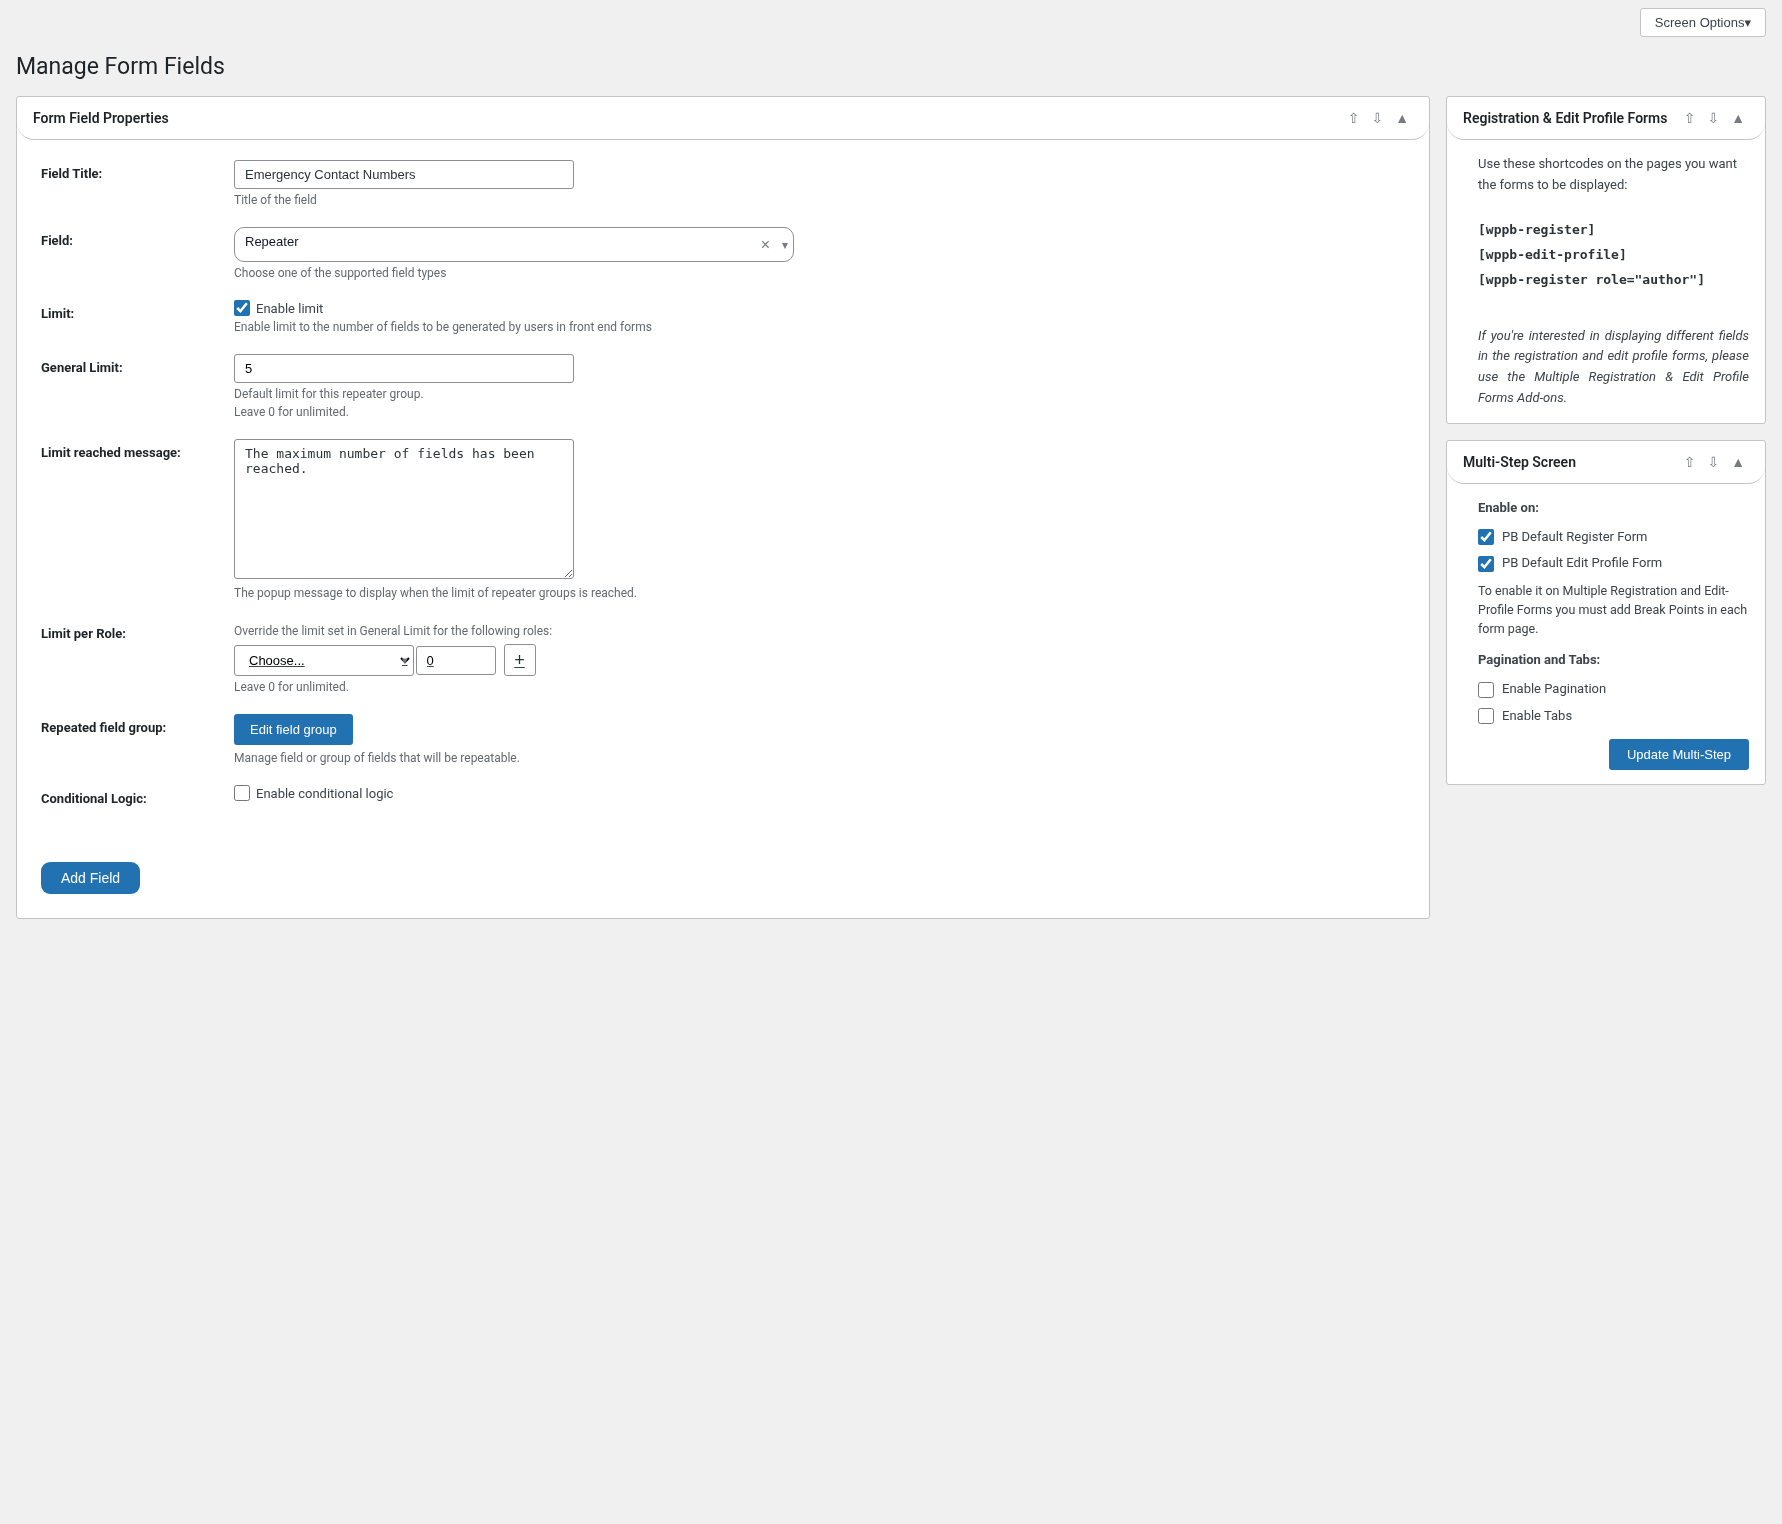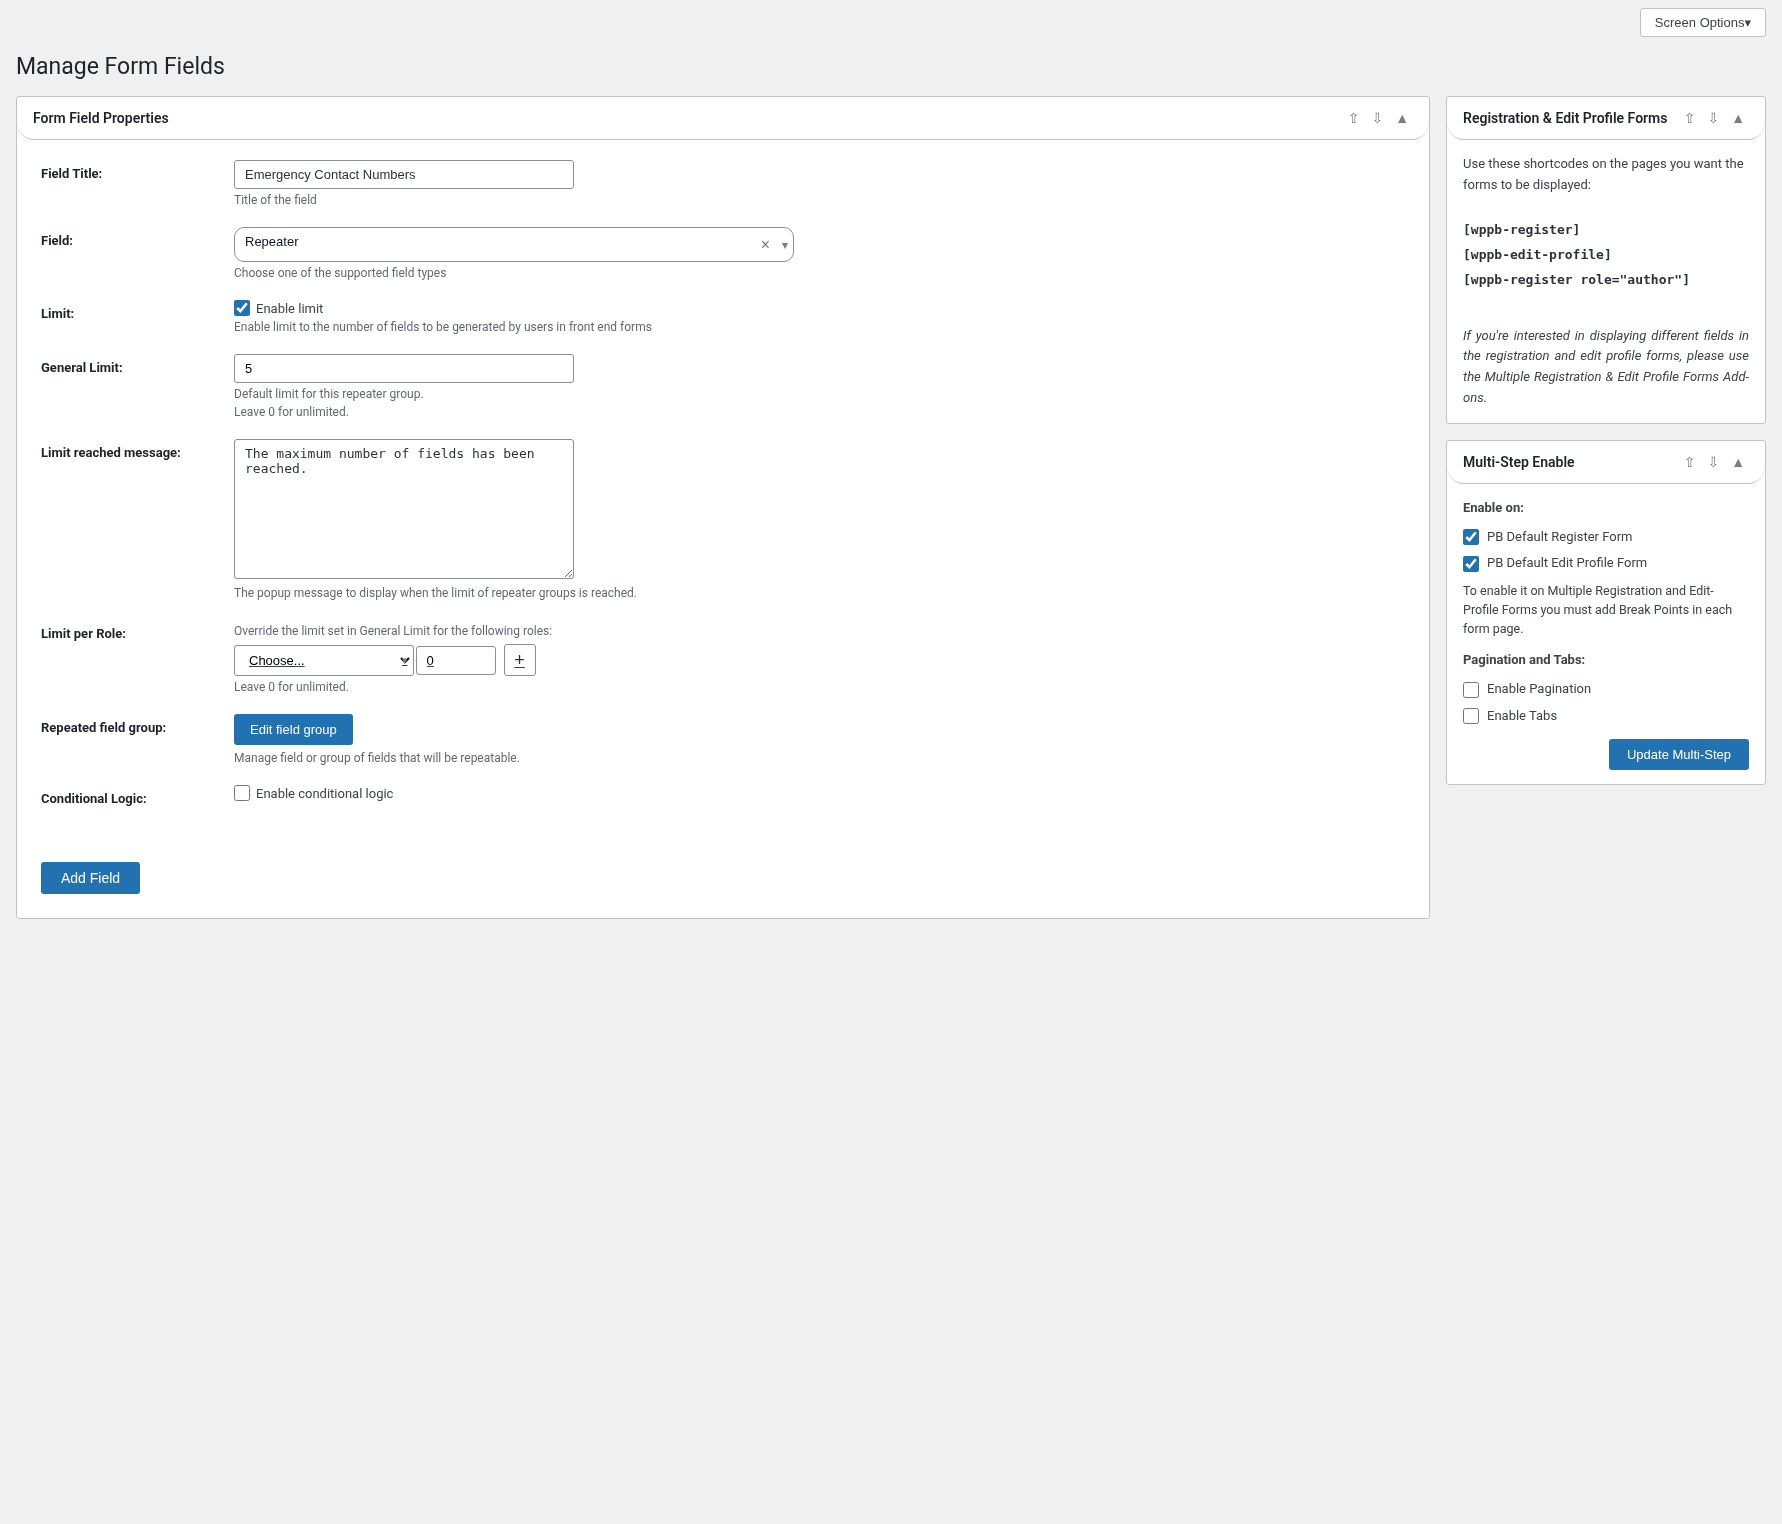--- a/index.html
+++ b/index.html
@@ -221,40 +221,41 @@
       border-radius: 3px;
       padding: 8px 16px;
       font-size: 13px;
       cursor: pointer;
       font-weight: 500;
     }
     .add-field-btn {
       background: #2271b1;
       color: #fff;
       border: none;
-      border-radius: 3px;
+      border-radius: 9px;
       padding: 8px 20px;
       font-size: 14px;
       cursor: pointer;
       font-weight: 500;
     }
     .add-field-row {
       padding: 16px 24px 24px;
     }
     
     .right-card {
       background: #fff;
       border: 1px solid #c3c4c7;
       border-radius: 3px;
     }
     .right-card-body {
       padding: 14px 16px;
       font-size: 13px;
       color: #3c434a;
       line-height: 1.6;
+      margin-left: 15px;
     }
     .shortcode {
       font-family: monospace;
       font-size: 13px;
       color: #2c3338;
       font-weight: 600;
       display: block;
       margin: 4px 0;
     }
     .italic-note {
@@ -443,21 +444,21 @@
         <span class="shortcode">[wppb-register]</span>
         <span class="shortcode">[wppb-edit-profile]</span>
         <span class="shortcode">[wppb-register role="author"]</span>
         <br>
         <p class="italic-note">If you're interested in displaying different fields in the registration and edit profile forms, please use the Multiple Registration &amp; Edit Profile Forms Add-ons.</p>
       </div>
     </div>
 
     <div class="right-card">
       <div class="panel-header">
-        <span class="panel-header-title">Multi-Step Enable</span>
+        <span class="panel-header-title">Multi-Step Screen</span>
         <div class="panel-header-controls">
           <button class="ctrl-btn">⇧</button>
           <button class="ctrl-btn">⇩</button>
           <button class="ctrl-btn">▲</button>
         </div>
       </div>
       <div class="right-card-body">
         <span class="enable-on-label">Enable on:</span>
 
         <div class="ms-checkbox-row">

